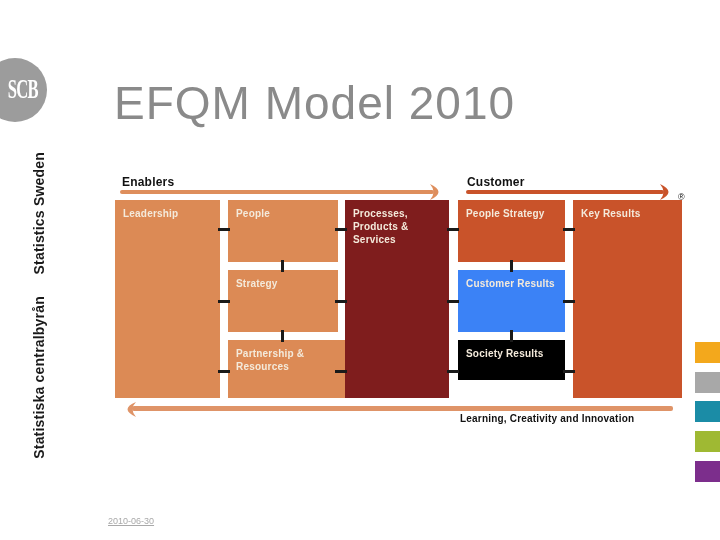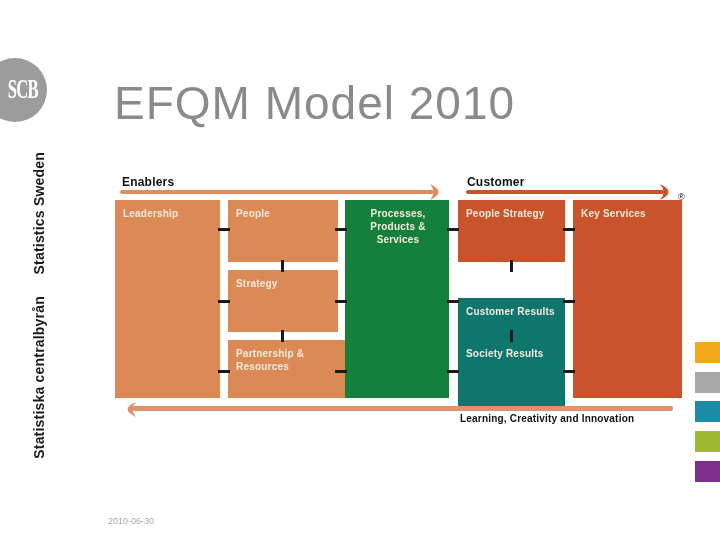--- a/index.html
+++ b/index.html
@@ -38,21 +38,21 @@
   .dash-h { position:absolute; width:12px; height:3px; background:#1a1a1a; }
   .dash-v { position:absolute; width:3px; height:12px; background:#1a1a1a; }
   .registered { position:absolute; left:678px; top:192px; font-size:9px; color:#111; }
   .bottom-label {
     position:absolute; left:460px; top:413px; width:213px; 
     font-size:10px; font-weight:700; color:#111; letter-spacing:0.2px;
   }
   .square { position:absolute; left:695px; width:25px; height:21px; }
   .sq-0 { top:342px; } .sq-1 { top:372px; } .sq-2 { top:401px; }
   .sq-3 { top:431px; } .sq-4 { top:461px; }
-  .date { position:absolute; left:108px; top:516px; font-size:9px; color:#a9a9a9; }
+  .date { position:absolute; left:108px; top:516px; font-size:9px; color:#a9a9a9;text-decoration:underline; }
 </style>
 </head>
 <body>
 
 <div class="slide">
 
   <div class="logo" style="background-color: rgb(156, 156, 156);">
     <span class="logo-text">SCB</span>
   </div>
 
@@ -71,26 +71,26 @@
   <svg class="harrow" style="left: 466px; top: 184px; color: rgb(201, 83, 42);" width="212" height="16">
     <rect x="0" y="6" width="198" height="4" rx="2" fill="currentColor"></rect>
     <path d="M194 0 Q211 8 194 16 Q201 8 194 0 Z" fill="currentColor"></path>
   </svg>
   <div class="registered">®</div>
 
   <div class="box" style="left: 228px; top: 200px; width: 110px; height: 62px; background-color: rgb(220, 138, 85); color: rgb(244, 234, 219);">People</div>
   <div class="box" style="left: 115px; top: 200px; width: 105px; height: 198px; background-color: rgb(220, 138, 85); color: rgb(244, 234, 219);">Leadership</div>
   <div class="box" style="left: 228px; top: 270px; width: 110px; height: 62px; background-color: rgb(220, 138, 85); color: rgb(244, 234, 219);">Strategy</div>
   <div class="box" style="left: 228px; top: 340px; width: 122px; height: 58px; background-color: rgb(220, 138, 85); color: rgb(244, 234, 219);">Partnership &amp; Resources</div>
-  <div class="box" style="left: 345px; top: 200px; width: 104px; height: 198px; background-color: #15803d; color: rgb(244, 234, 219); text-align: center;">Processes, Products &amp; Services</div>
+  <div class="box" style="left: 345px; top: 200px; width: 104px; height: 198px; background-color: #7f1d1d; color: rgb(244, 234, 219);">Processes, Products &amp; Services</div>
 
   <div class="box" style="left: 458px; top: 200px; width: 107px; height: 62px; background-color: rgb(201, 83, 42); color: rgb(244, 234, 219);">People Strategy</div>
-  <div class="box" style="left: 458px; top: 270px; width: 107px; height: 62px; background-color: #0f766e; color: rgb(244, 234, 219); margin-top: 28px;">Customer Results</div>
-  <div class="box" style="left: 458px; top: 340px; width: 107px; height: 66px; background-color: #0f766e; color: rgb(244, 234, 219);">Society Results</div>
-  <div class="box" style="left: 573px; top: 200px; width: 109px; height: 198px; background-color: rgb(201, 83, 42); color: rgb(244, 234, 219);">Key Services</div>
+  <div class="box" style="left: 458px; top: 270px; width: 107px; height: 62px; background-color: #3b82f6; color: rgb(244, 234, 219);">Customer Results</div>
+  <div class="box" style="left: 458px; top: 340px; width: 107px; height: 40px; background-color: #000000; color: rgb(244, 234, 219);">Society Results</div>
+  <div class="box" style="left: 573px; top: 200px; width: 109px; height: 198px; background-color: rgb(201, 83, 42); color: rgb(244, 234, 219);">Key Results</div>
 
   <div class="dash-h" style="left:218px; top:228px;"></div>
   <div class="dash-h" style="left:218px; top:300px;"></div>
   <div class="dash-h" style="left:218px; top:370px;"></div>
   <div class="dash-h" style="left:335px; top:228px;"></div>
   <div class="dash-h" style="left:335px; top:300px;"></div>
   <div class="dash-h" style="left:335px; top:370px;"></div>
   <div class="dash-h" style="left:447px; top:228px;"></div>
   <div class="dash-h" style="left:447px; top:300px;"></div>
   <div class="dash-h" style="left:447px; top:370px;"></div>

